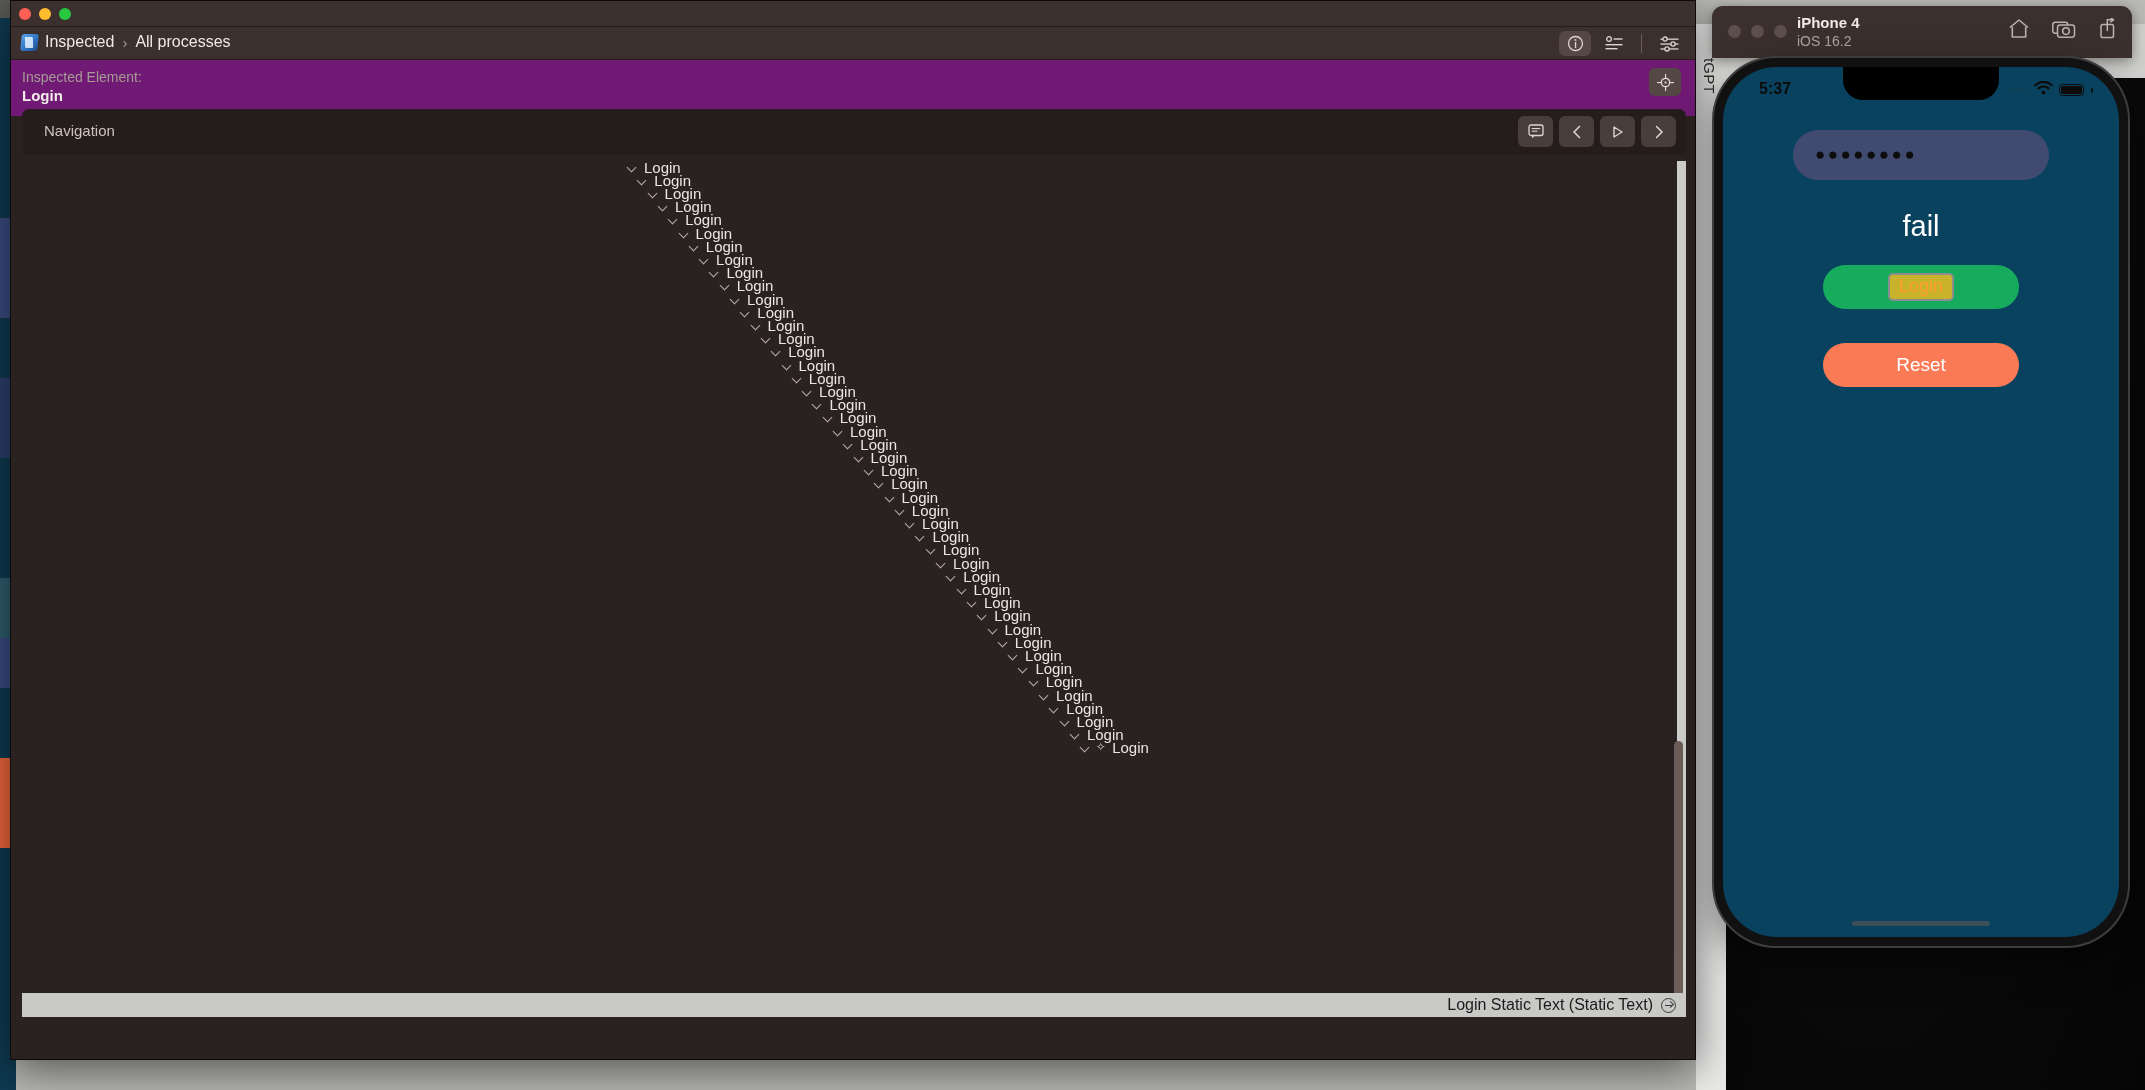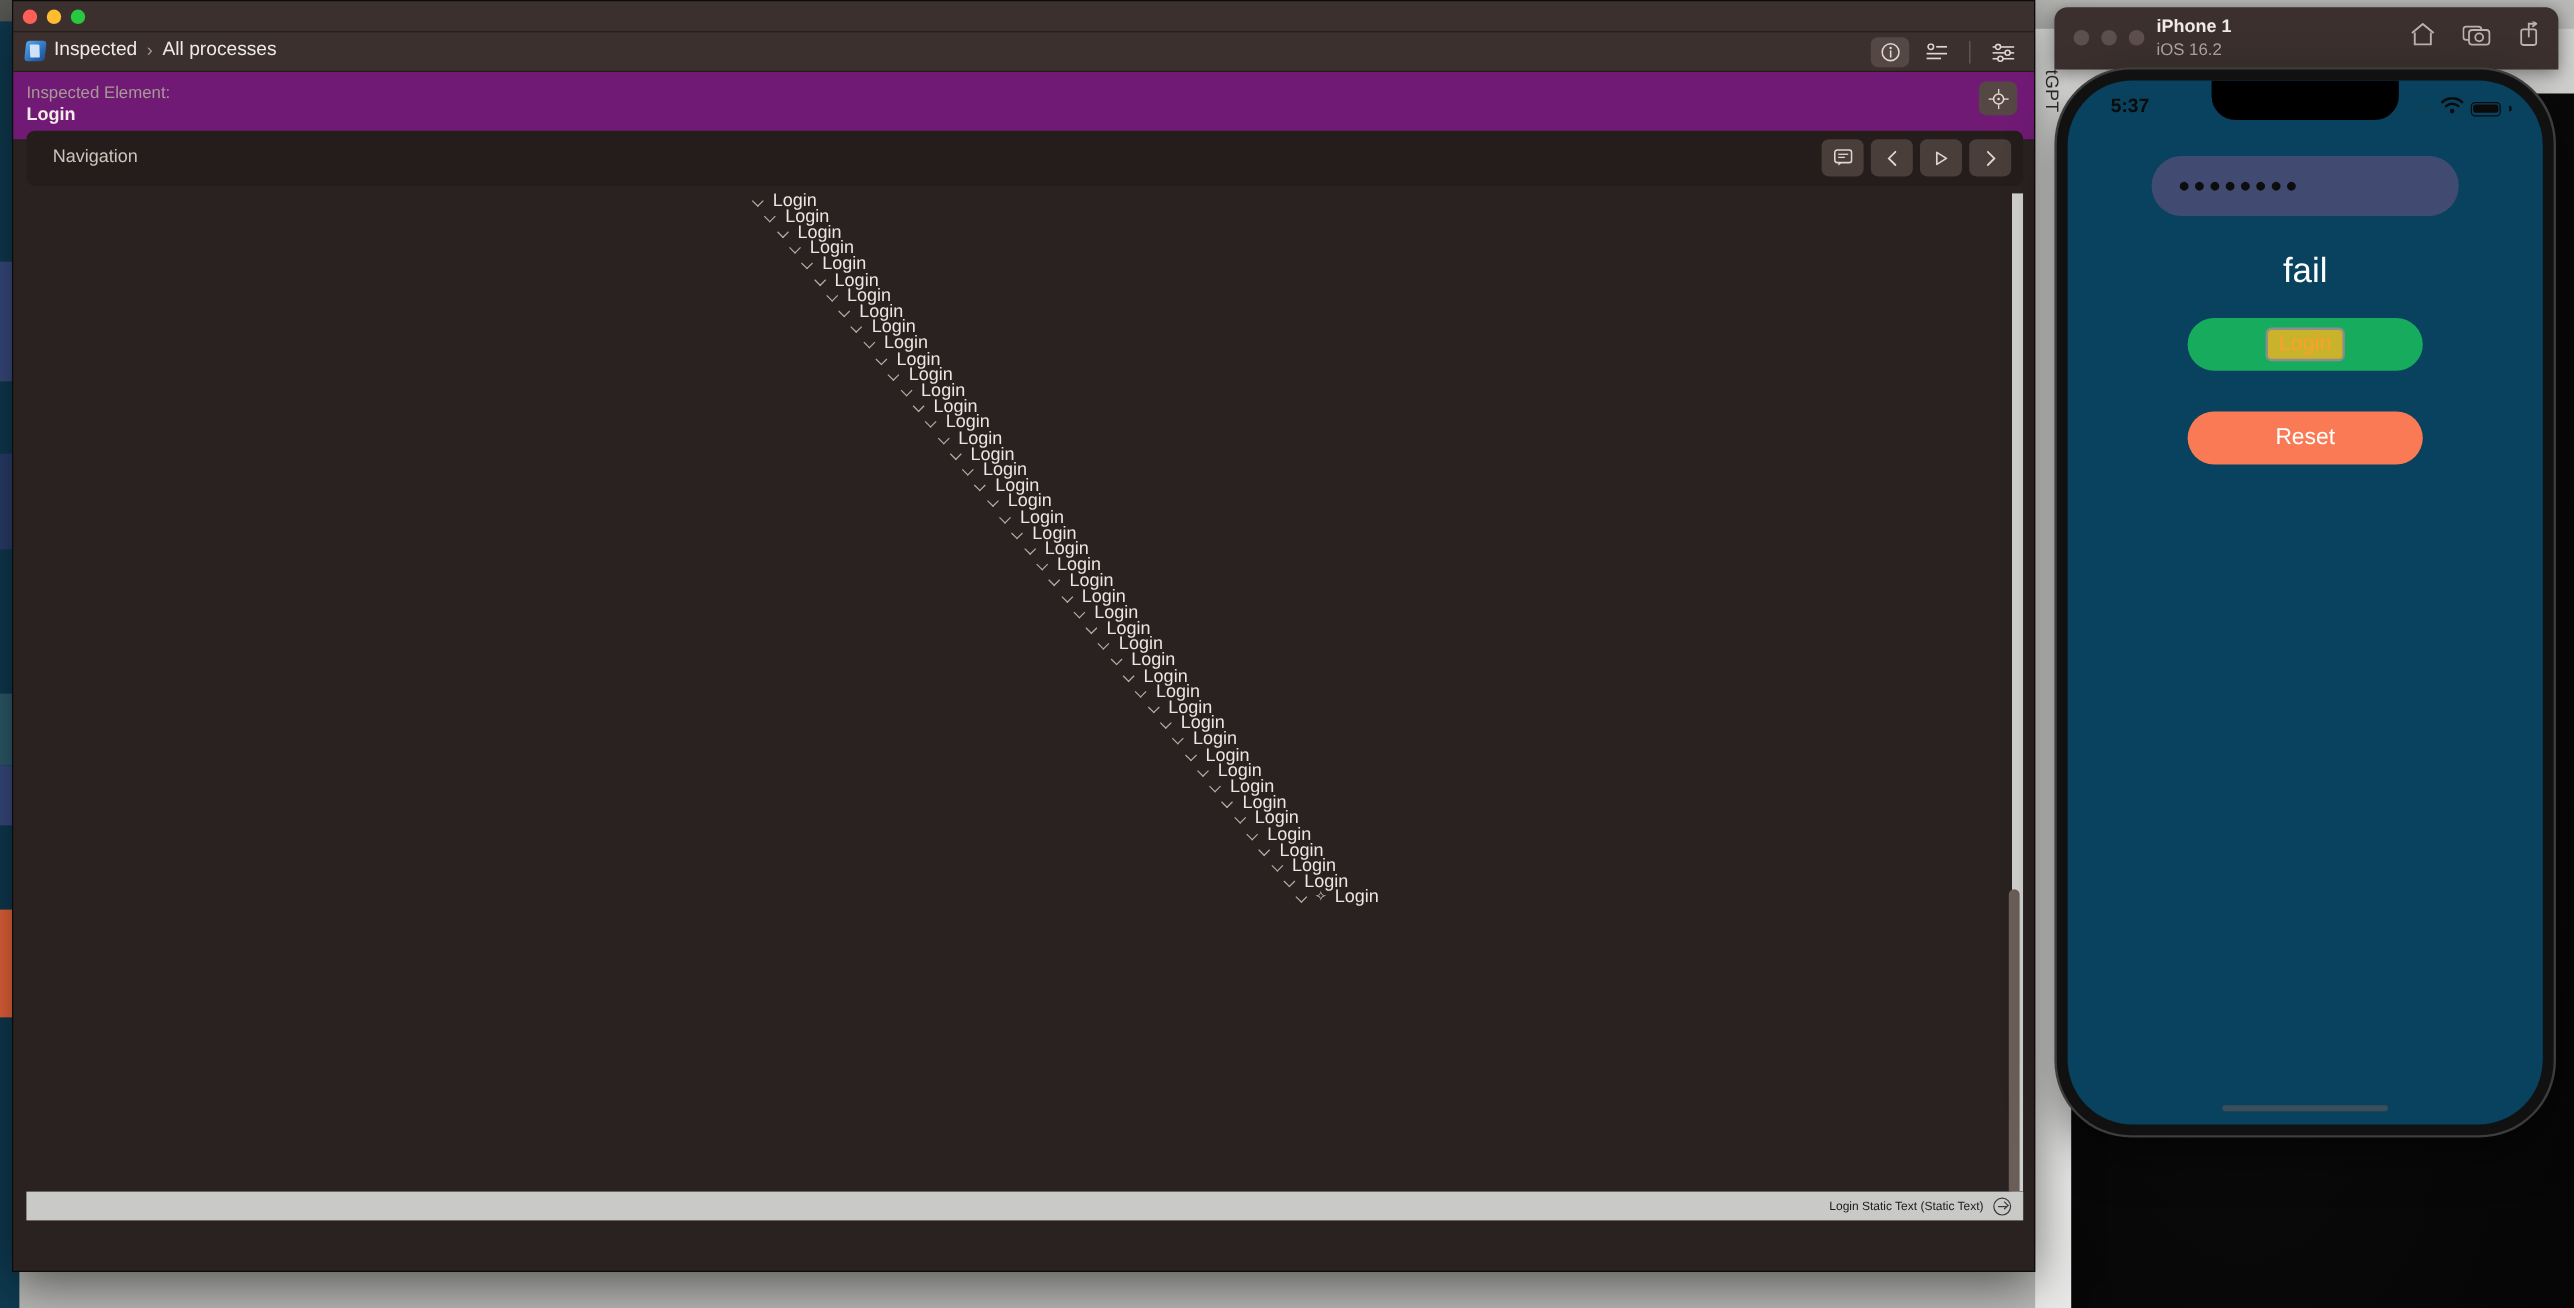--- a/index.html
+++ b/index.html
@@ -88,21 +88,21 @@
               line-height:11px; text-align:center; margin-left:-2px; }
 
   .v-scroll { position:absolute; right:3px; top:580px; width:9px; height:262px;
               background:#6b5d58; border-radius:5px; }
   .v-track { position:absolute; right:0px; top:0px; width:14px; height:832px;
              background:linear-gradient(to right,#2a2220 0 35%, #cfcfcd 35% 100%); }
 
   .h-statusbar { position:absolute; left:11px; top:992px; width:1664px; height:24px;
                  background:#c9c9c7; display:flex; align-items:center;
                  justify-content:flex-end; padding-right:10px; gap:8px; }
-  .hs-text { font-size:10px; color:#1b1b1b; }
+  .hs-text { font-size:16px; color:#1b1b1b; }
   .hs-icon { width:15px; height:15px; border-radius:50%; border:1.4px solid #3a3a3a;
              position:relative; }
   .hs-icon:after { content:""; position:absolute; left:3px; top:6px; width:7px; height:1.4px;
                    background:#3a3a3a; }
   .hs-icon:before { content:""; position:absolute; left:6px; top:3.6px; width:4px; height:4px;
                     border-right:1.4px solid #3a3a3a; border-top:1.4px solid #3a3a3a;
                     transform:rotate(45deg); }
 
   .ai-footer { position:absolute; left:0; bottom:0; width:100%; height:34px;
                background:#2a2220; border-top:1px solid #3a302d;
@@ -469,21 +469,21 @@
 
   </div>
 
   <div class="sim-win">
     <div class="sim-header">
       <div class="sim-tl">
         <span class="sim-dot"></span>
         <span class="sim-dot"></span>
         <span class="sim-dot"></span>
       </div>
-      <div class="sim-name">iPhone 1</div>
+      <div class="sim-name">iPhone 4</div>
       <div class="sim-os">iOS 16.2</div>
       <div class="sim-icons">
         <span>
           <svg width="22" height="21" viewBox="0 0 22 21">
               <path d="M2 9.5 L11 2 L20 9.5" fill="none" stroke="#bdb1ab" stroke-width="1.6" stroke-linejoin="round"></path>
               <path d="M4.3 9 L4.3 19 L17.7 19 L17.7 9" fill="none" stroke="#bdb1ab" stroke-width="1.6" stroke-linejoin="round"></path>
             </svg>
         </span>
         <span>
           <svg width="24" height="20" viewBox="0 0 24 20">

